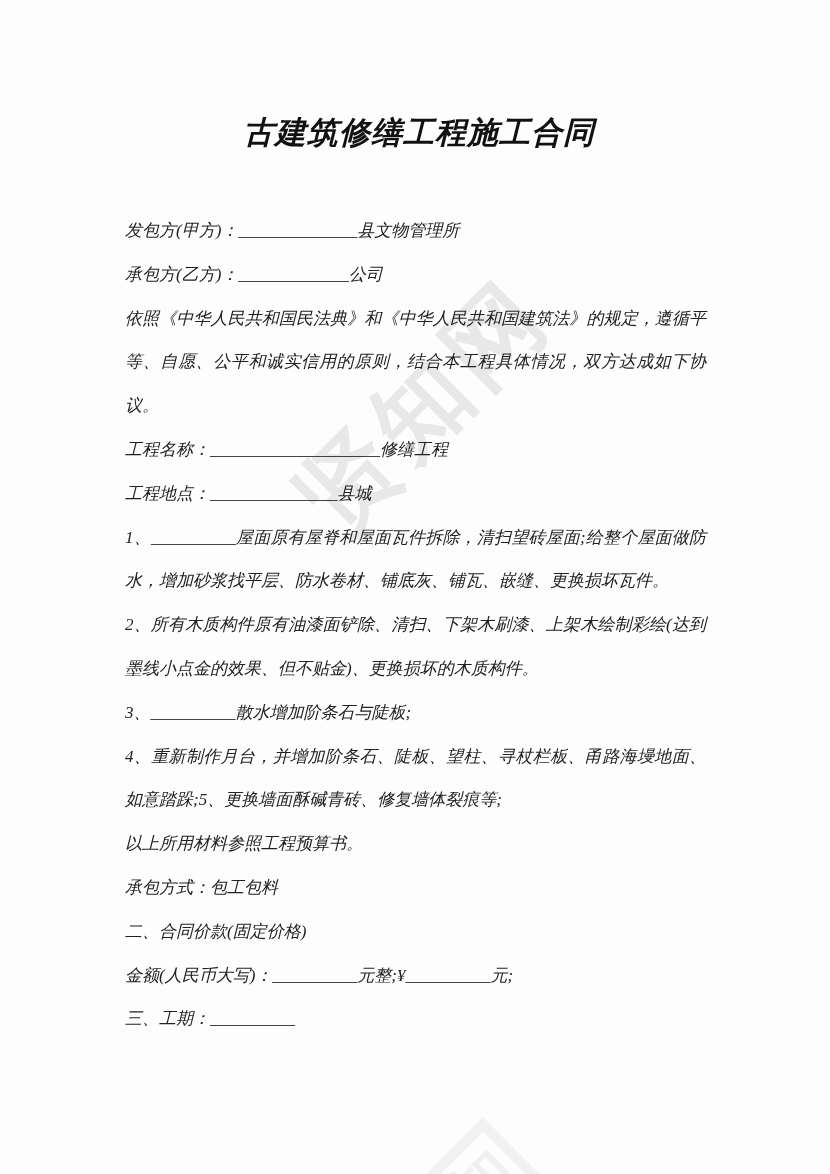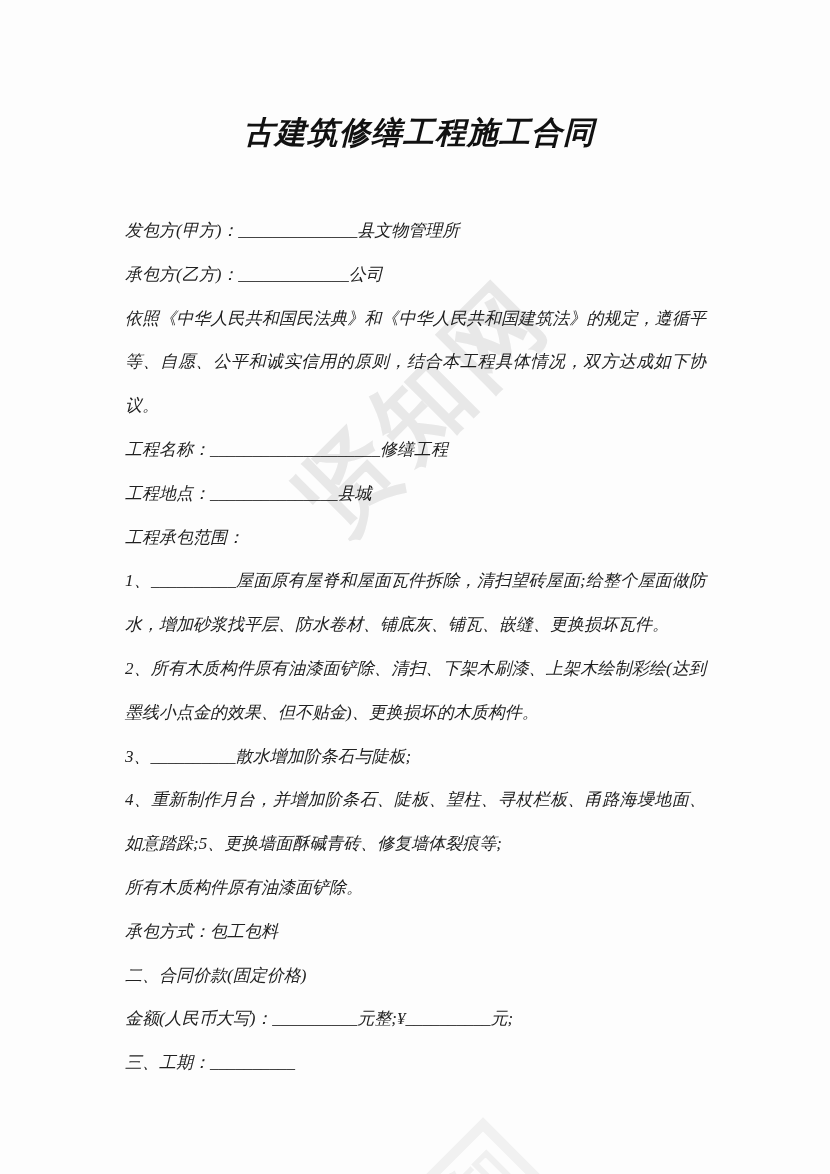--- a/index.html
+++ b/index.html
@@ -98,25 +98,24 @@
   <div class="watermark-diamond-char" style="color: rgb(240, 240, 240);">知</div>
 
   <h1 class="title">古建筑修缮工程施工合同</h1>
 
   <div class="doc-body">
     <p>发包方(甲方)：______________县文物管理所</p>
     <p>承包方(乙方)：_____________公司</p>
     <p>依照《中华人民共和国民法典》和《中华人民共和国建筑法》的规定，遵循平等、自愿、公平和诚实信用的原则，结合本工程具体情况，双方达成如下协议。</p>
     <p>工程名称：____________________修缮工程</p>
     <p>工程地点：_______________县城</p>
-    <p>工程承包范围：</p>
     <p>1、__________屋面原有屋脊和屋面瓦件拆除，清扫望砖屋面;给整个屋面做防水，增加砂浆找平层、防水卷材、铺底灰、铺瓦、嵌缝、更换损坏瓦件。</p>
     <p>2、所有木质构件原有油漆面铲除、清扫、下架木刷漆、上架木绘制彩绘(达到墨线小点金的效果、但不贴金)、更换损坏的木质构件。</p>
     <p>3、__________散水增加阶条石与陡板;</p>
     <p>4、重新制作月台，并增加阶条石、陡板、望柱、寻杖栏板、甬路海墁地面、如意踏跺;5、更换墙面酥碱青砖、修复墙体裂痕等;</p>
-    <p>所有木质构件原有油漆面铲除。</p>
+    <p>以上所用材料参照工程预算书。</p>
     <p>承包方式：包工包料</p>
     <p>二、合同价款(固定价格)</p>
     <p>金额(人民币大写)：__________元整;¥__________元;</p>
     <p>三、工期：__________</p>
   </div>
 
 </div>
 
 </body></html>

